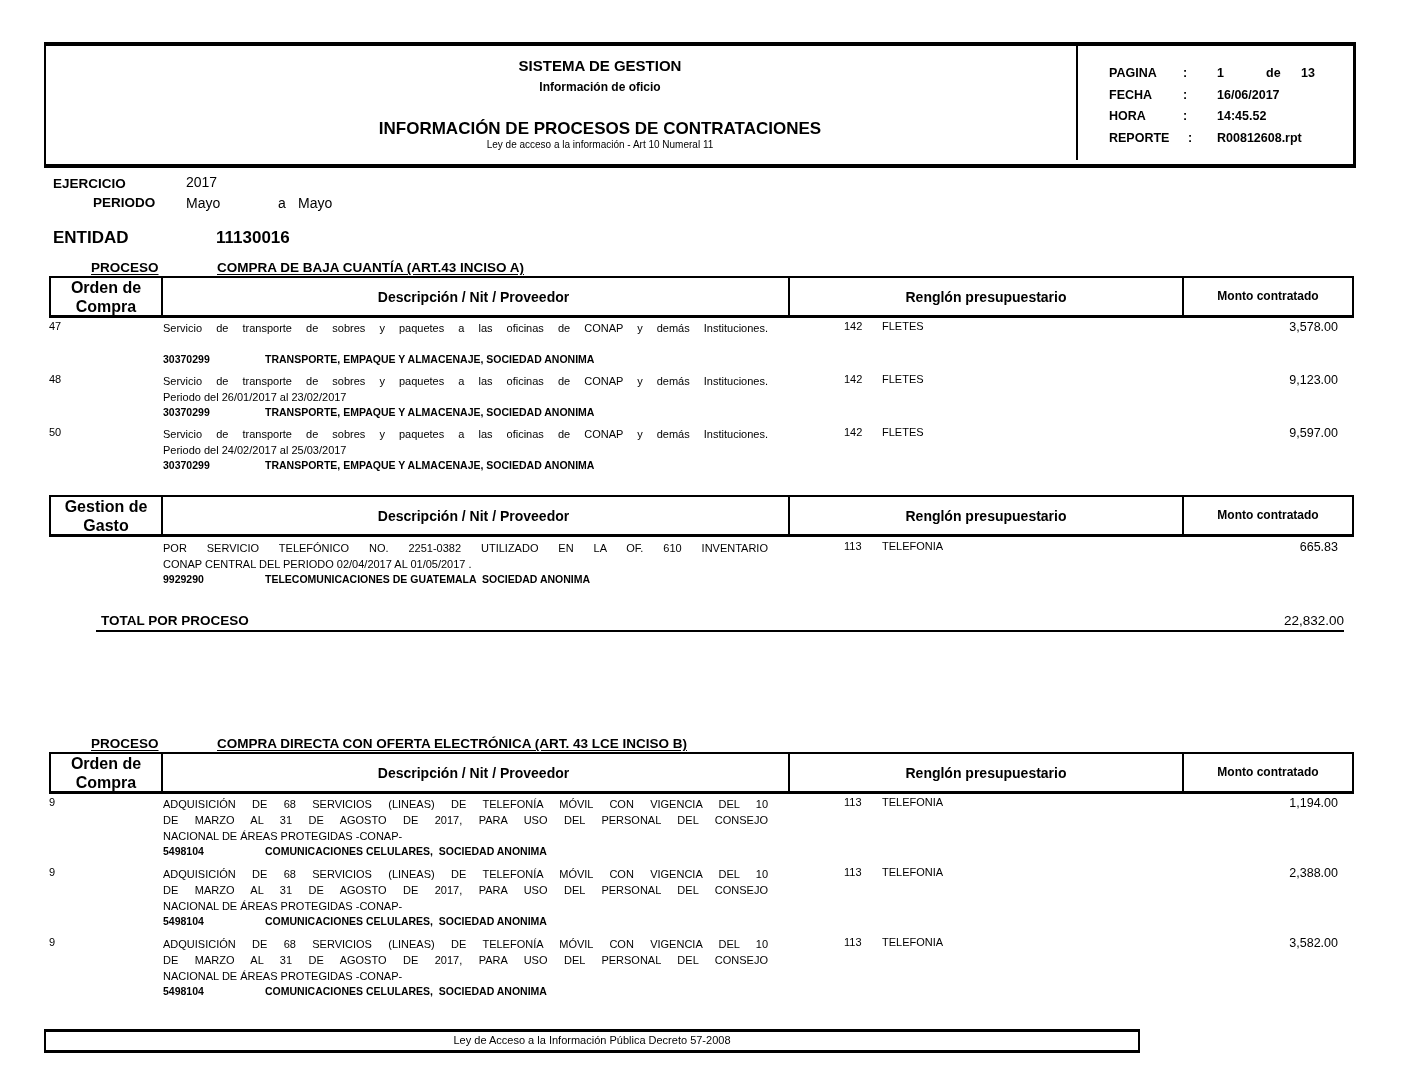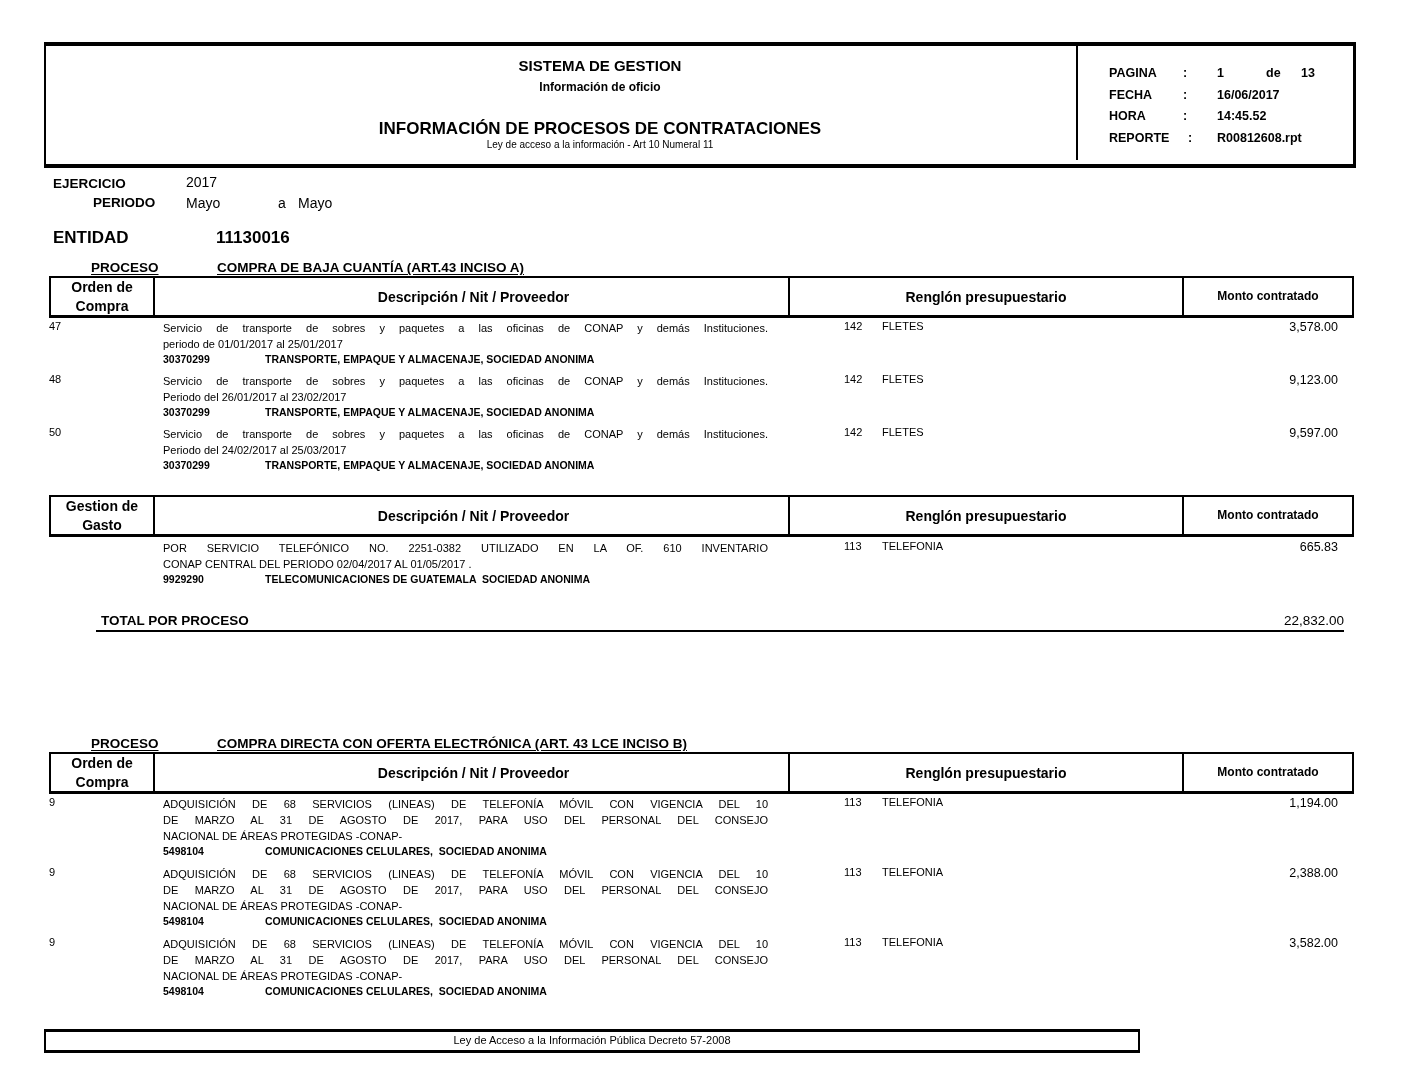--- a/index.html
+++ b/index.html
@@ -28,21 +28,21 @@
   .pval { font-size: 14px; }
 
   
   .proc { font-size: 13.5px; font-weight: bold; text-decoration: underline; text-underline-offset: 2px; }
 
   
   .thead { left: 49px; width: 1305px; height: 42px; box-sizing: border-box;
            border: 2px solid #000; border-bottom-width: 3px; }
   .thead .col { position: absolute; top: 0; height: 100%; display: flex; align-items: center;
                 justify-content: center; text-align: center; font-weight: bold; box-sizing: border-box; }
-  .thead .c1 { left: 0; width: 104px; font-size: 14px; line-height: 19px; border-right: 2px solid #000; }
+  .thead .c1 { left: 0; width: 112px; font-size: 16px; line-height: 19px; border-right: 2px solid #000; }
   .thead .c2 { left: 108px; width: 631px; font-size: 14px; border-right: 2px solid #000; }
   .thead .c3 { left: 739px; width: 394px; font-size: 14px; border-right: 2px solid #000; }
   .thead .c4 { left: 1133px; width: 168px; font-size: 12px; line-height: 19px; }
 
   
   .row { left: 49px; width: 1305px; font-size: 11px; }
   .row .ord { position: absolute; left: 0; top: 0; }
   .row .desc { position: absolute; left: 114px; top: 0; width: 605px; line-height: 16px;
                text-align: justify; text-align-last: left; }
   .row .desc .line { display: block; text-align: justify; text-align-last: justify; }
@@ -111,21 +111,20 @@
   <div class="col c2">Descripción / Nit / Proveedor</div>
   <div class="col c3">Renglón presupuestario</div>
   <div class="col c4">Monto contratado</div>
 </div>
 
 <div id="p1-orden">
     <div class="abs row" style="top: 320px;">
       <span class="ord">47</span>
       <div class="desc">
         <span class="line">Servicio de transporte de sobres y paquetes a las oficinas de CONAP y demás Instituciones.</span>
-        <span class="line last">periodo de 01/01/2017 al 25/01/2017</span>
       </div>
       <div class="prov" style="top: 33px;"><span class="nit">30370299</span><span style="white-space: pre;">TRANSPORTE, EMPAQUE Y ALMACENAJE, SOCIEDAD ANONIMA</span></div>
       <div class="ren"><span class="code">142</span><span>FLETES</span></div>
       <div class="monto">3,578.00</div>
     </div>
     <div class="abs row" style="top: 373px;">
       <span class="ord">48</span>
       <div class="desc">
         <span class="line">Servicio de transporte de sobres y paquetes a las oficinas de CONAP y demás Instituciones.</span>
         <span class="line last">Periodo del 26/01/2017 al 23/02/2017</span>

